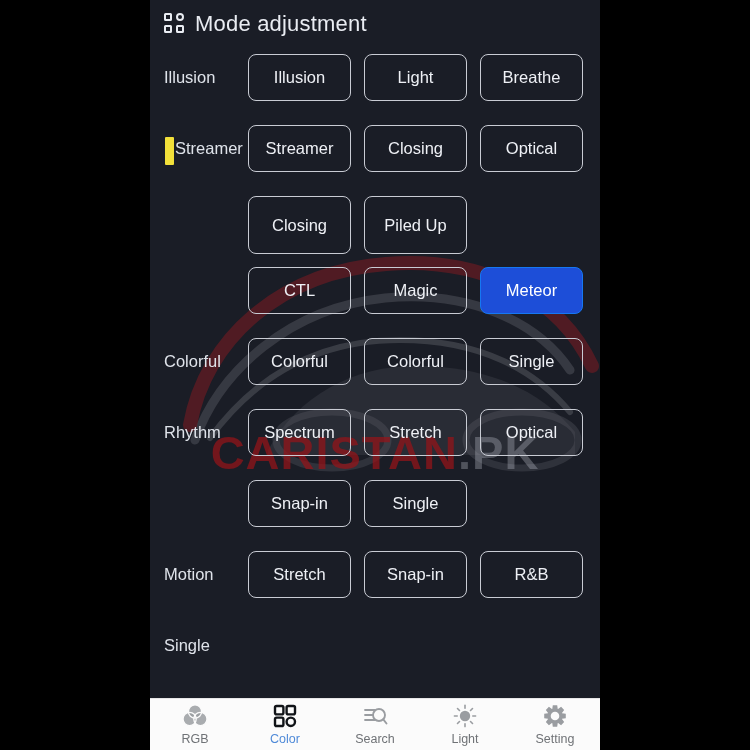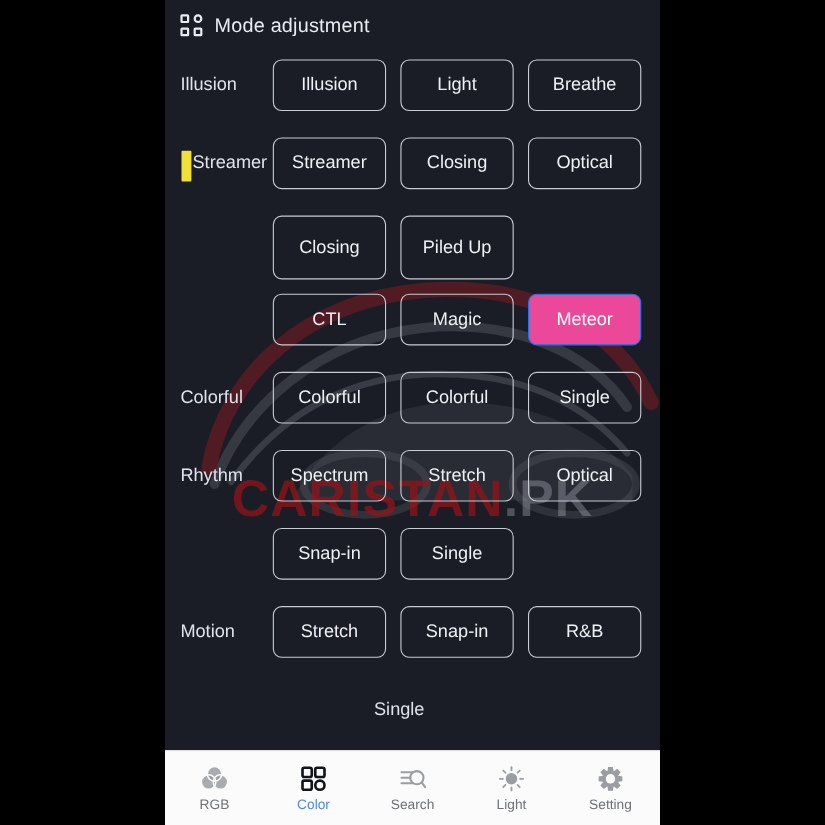--- a/index.html
+++ b/index.html
@@ -51,21 +51,21 @@
     position: relative;
     z-index: 3;
     height: 47px;
     display: flex;
     align-items: center;
     padding-left: 14px;
     gap: 10px;
   }
   #header .title {
     color: #e9ecf2;
-    font-size: 18px;
+    font-size: 22px;
     letter-spacing: .2px;
   }
   .grid-icon { width: 21px; height: 21px; position: relative; display:block; }
   .grid-icon i {
     position: absolute; width: 8px; height: 8px;
     border: 2px solid #e9ecf2; background: transparent;
     border-radius: 1.5px;
   }
   .grid-icon i.c { border-radius: 50%; }
   .grid-icon i:nth-child(1){ left:0; top:0; }
@@ -76,21 +76,20 @@
   
   #modes {
     position: relative;
     z-index: 3;
     padding: 7px 0 0 0;
   }
   .row {
     display: flex;
     align-items: flex-start;
     height: 71px;
-    justify-content: center;
   }
   .row-label {
     position: relative;
     width: 98px;
     flex: 0 0 98px;
     padding-left: 14px;
     padding-top: 13px;
     color: #dfe3ea;
     font-size: 16.5px;
     line-height: 21px;
@@ -123,30 +122,30 @@
     display: flex;
     align-items: center;
     justify-content: center;
     text-align: center;
     cursor: pointer;
     white-space: pre-line;
     padding: 0 4px;
   }
   .mbtn.tall { height: 58px; }
   .mbtn.selected {
-    background: #ec4899;
+    background: #1d4ed8;
     border-color: #1677f3;
     color: #ffffff;
   }
 
   
   #bottomnav {
     position: absolute;
     left: 0; bottom: 0;
-    width: 450px; height: 68px;
+    width: 450px; height: 52px;
     background: #fbfbfb;
     display: flex;
     z-index: 5;
     border-top: 1px solid #e6e6e6;
   }
   .nav-item {
     flex: 1;
     display: flex;
     flex-direction: column;
     align-items: center;

